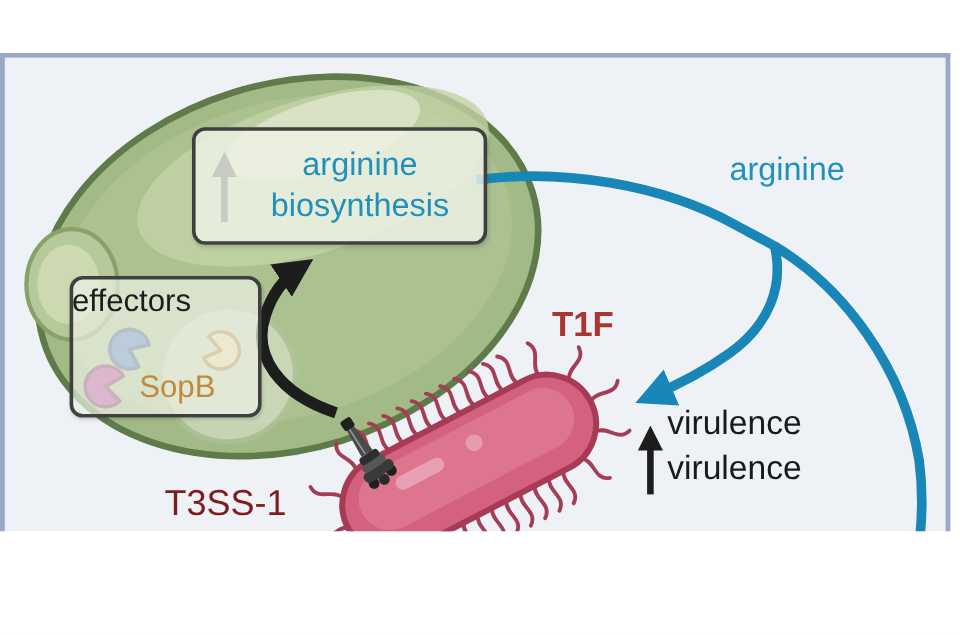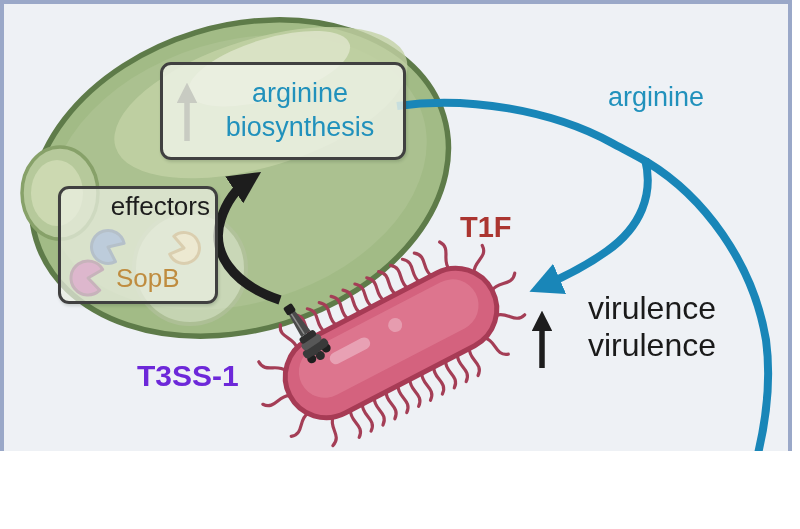--- a/index.html
+++ b/index.html
@@ -1,36 +1,36 @@
 <!DOCTYPE html>
 <html><head>
 <meta charset="utf-8">
 <style>
   html,body{margin:0;padding:0;background:#ffffff;}
   .canvas{
-    position:relative;width:800px;height:451px;background:#ffffff;
-    overflow:hidden;font-family:"Liberation Sans",sans-serif;
+    position:relative;width:800px;height:399px;background:#ffffff;
+    overflow:hidden;font-family:"Liberation Sans",sans-serif;margin-top:44px;
   }
   .canvas svg{position:absolute;left:0;top:0;}
   .overlay{position:absolute;margin:0;padding:0;}
   .round-box{
     position:absolute;border:3px solid #404040;border-radius:11px;
     box-shadow:1px 2px 3px rgba(40,60,40,.18);
   }
   .arg-box{left:160px;top:62px;width:240px;height:92px;background:rgba(238,242,230,.82);}
   .eff-box{left:58px;top:186px;width:154px;height:112px;background:rgba(234,239,226,.72);}
   .arg-text{left:202px;top:76px;width:196px;text-align:center;
     color:#2191bc;font-size:27px;line-height:34px;}
-  .eff-title{left:60px;top:191px;width:150px;text-align:right;color:#1d1d1d;font-size:26px;}
+  .eff-title{left:60px;top:191px;width:150px;text-align:left;color:#1d1d1d;font-size:26px;}
   .sopb{left:116px;top:263px;width:92px;color:#bf8c3f;font-size:26px;}
-  .t3ss{left:137px;top:359px;color:#6d28d9;font-size:30px;font-weight:bold;}
+  .t3ss{left:137px;top:359px;color:#7f1d1d;font-size:30px;font-weight:normal;}
   .t1f{left:460px;top:211px;color:#ab3530;font-size:29px;font-weight:bold;}
   .arg-label{left:586px;top:82px;width:140px;text-align:center;color:#2191bc;font-size:27px;}
-  .vir{left:556px;top:290px;width:160px;text-align:right;color:#1a1a1a;
-    font-size:32px;line-height:37px;}
+  .vir{left:556px;top:290px;width:160px;text-align:left;color:#1a1a1a;
+    font-size:28px;line-height:37px;}
   .vir span{display:block;}
 </style>
 </head>
 <body>
 
 <div class="canvas">
 
   <svg width="800" height="529" viewBox="0 0 800 529">
     <defs>
       <marker id="mBlackBig" viewBox="0 0 10 10" refX="5.5" refY="5" markerWidth="3.4" markerHeight="3.4" orient="auto" markerUnits="strokeWidth">

